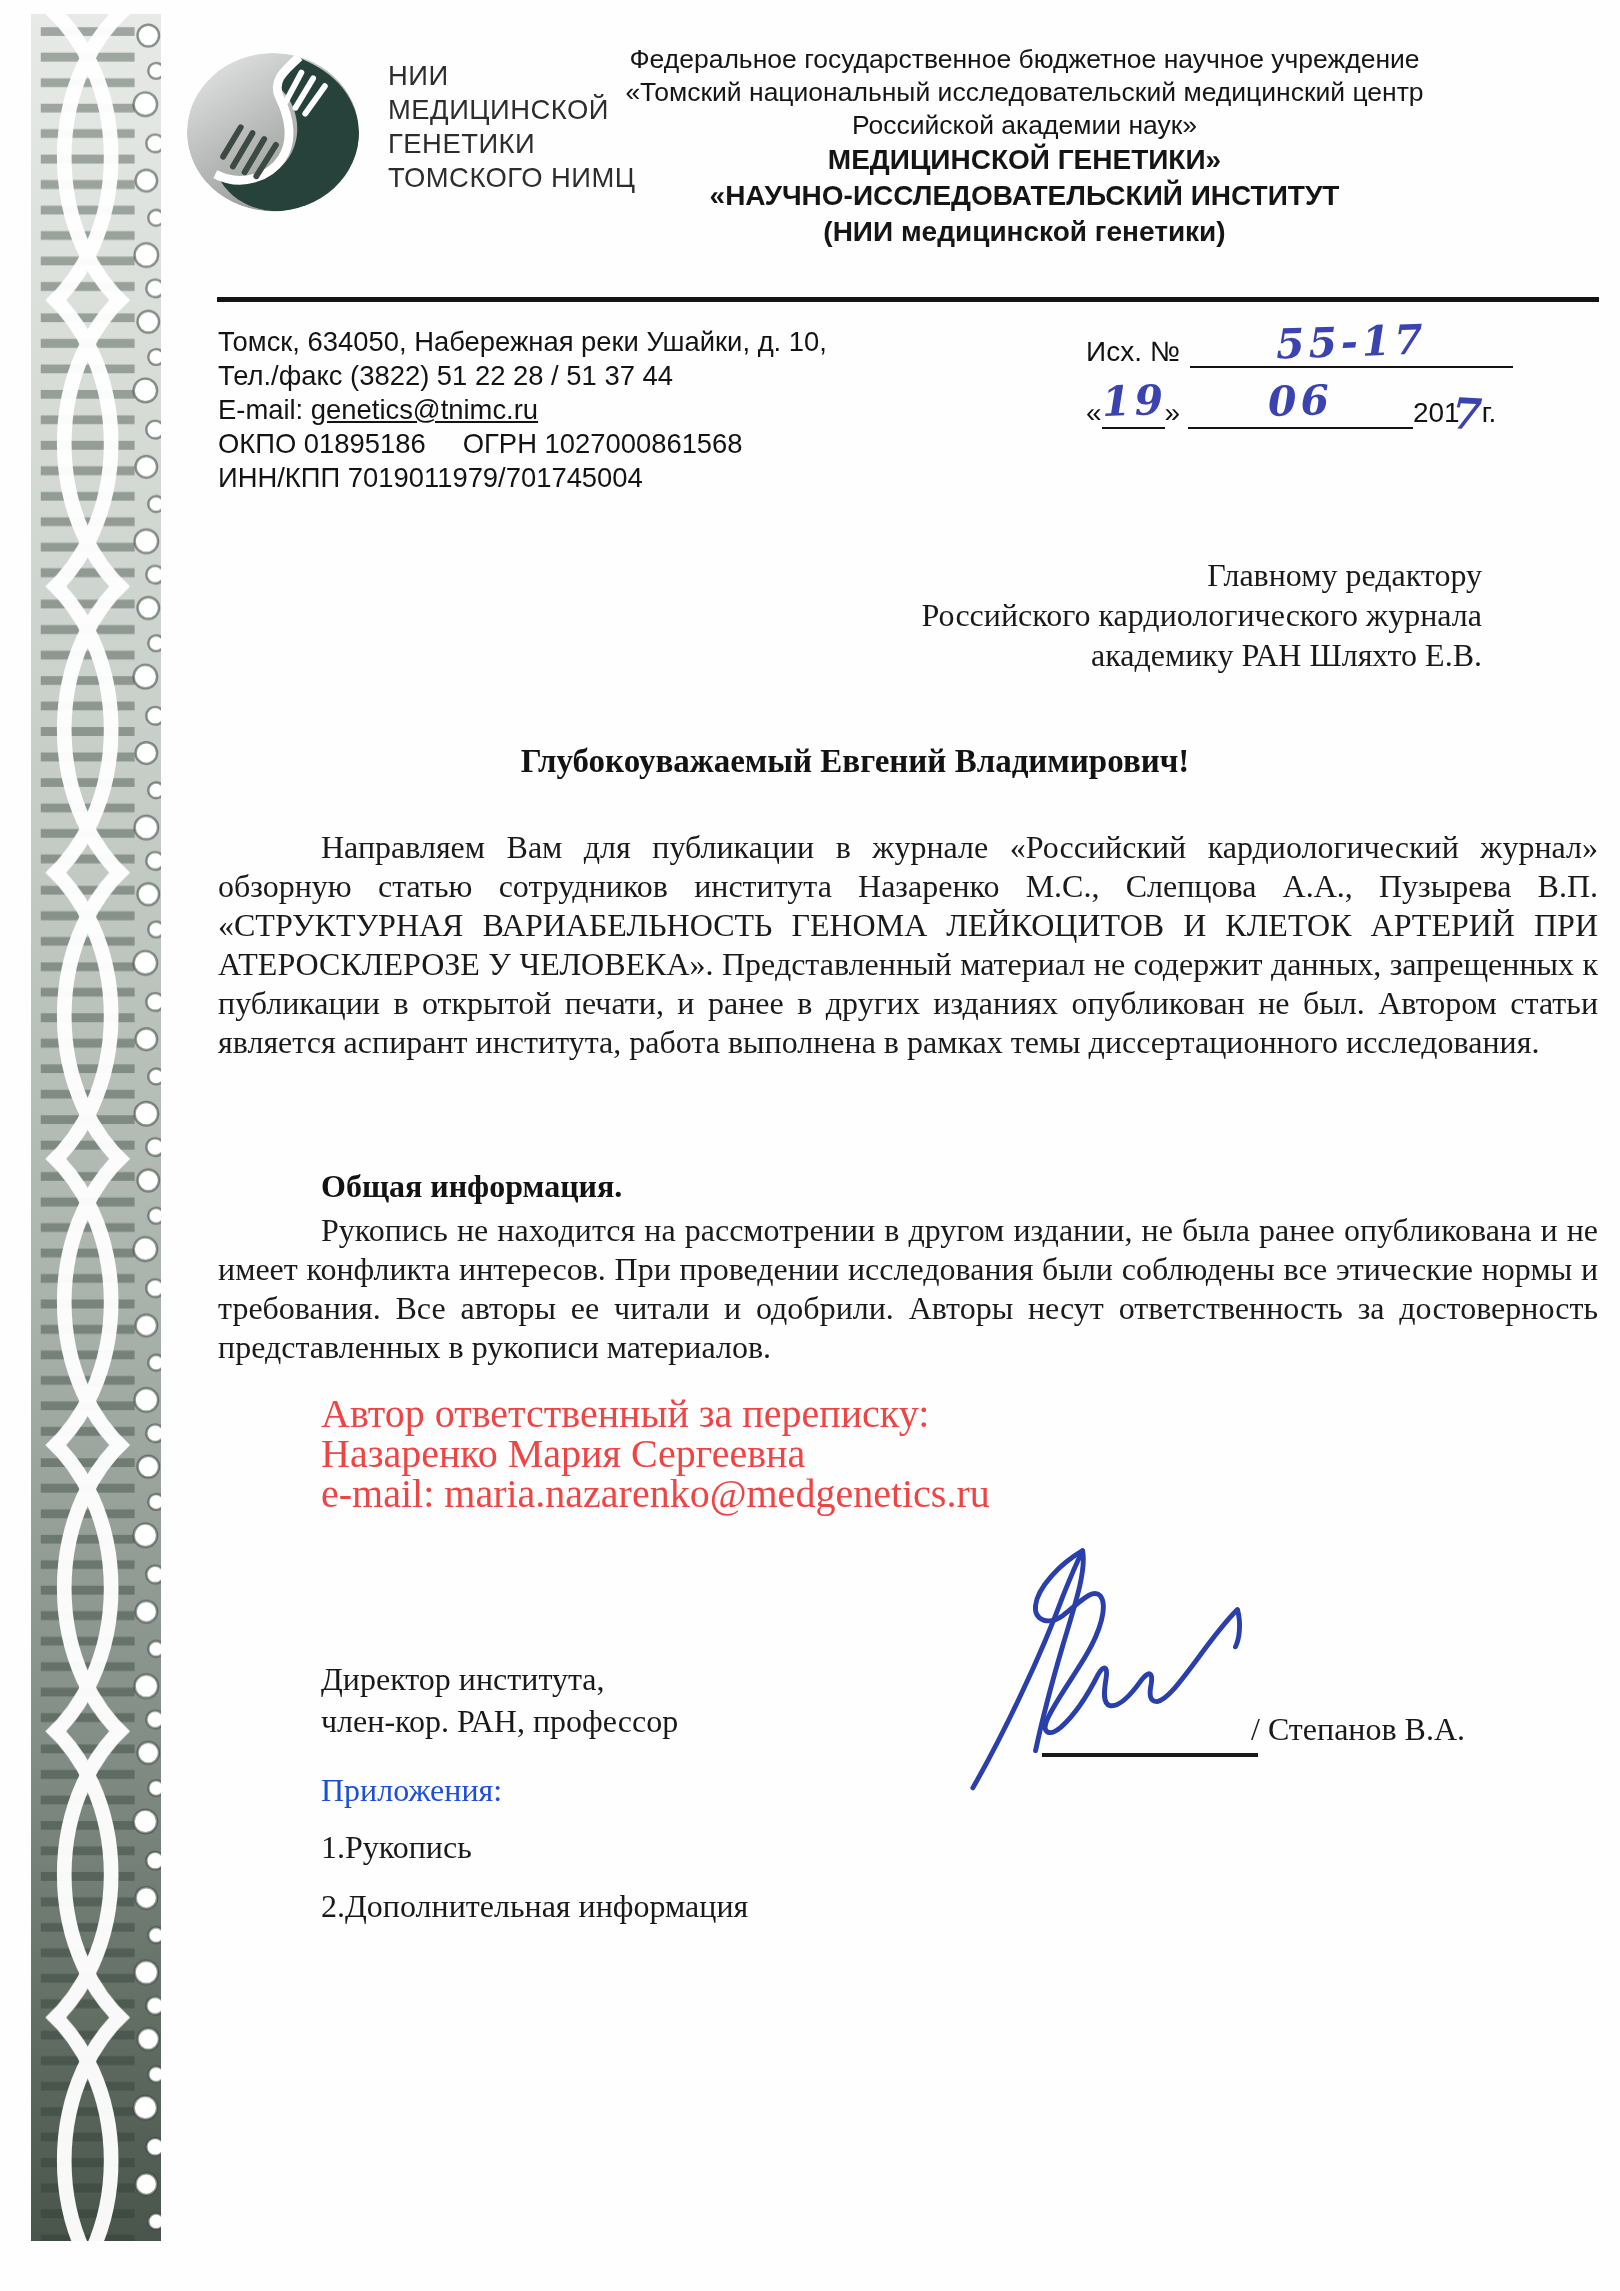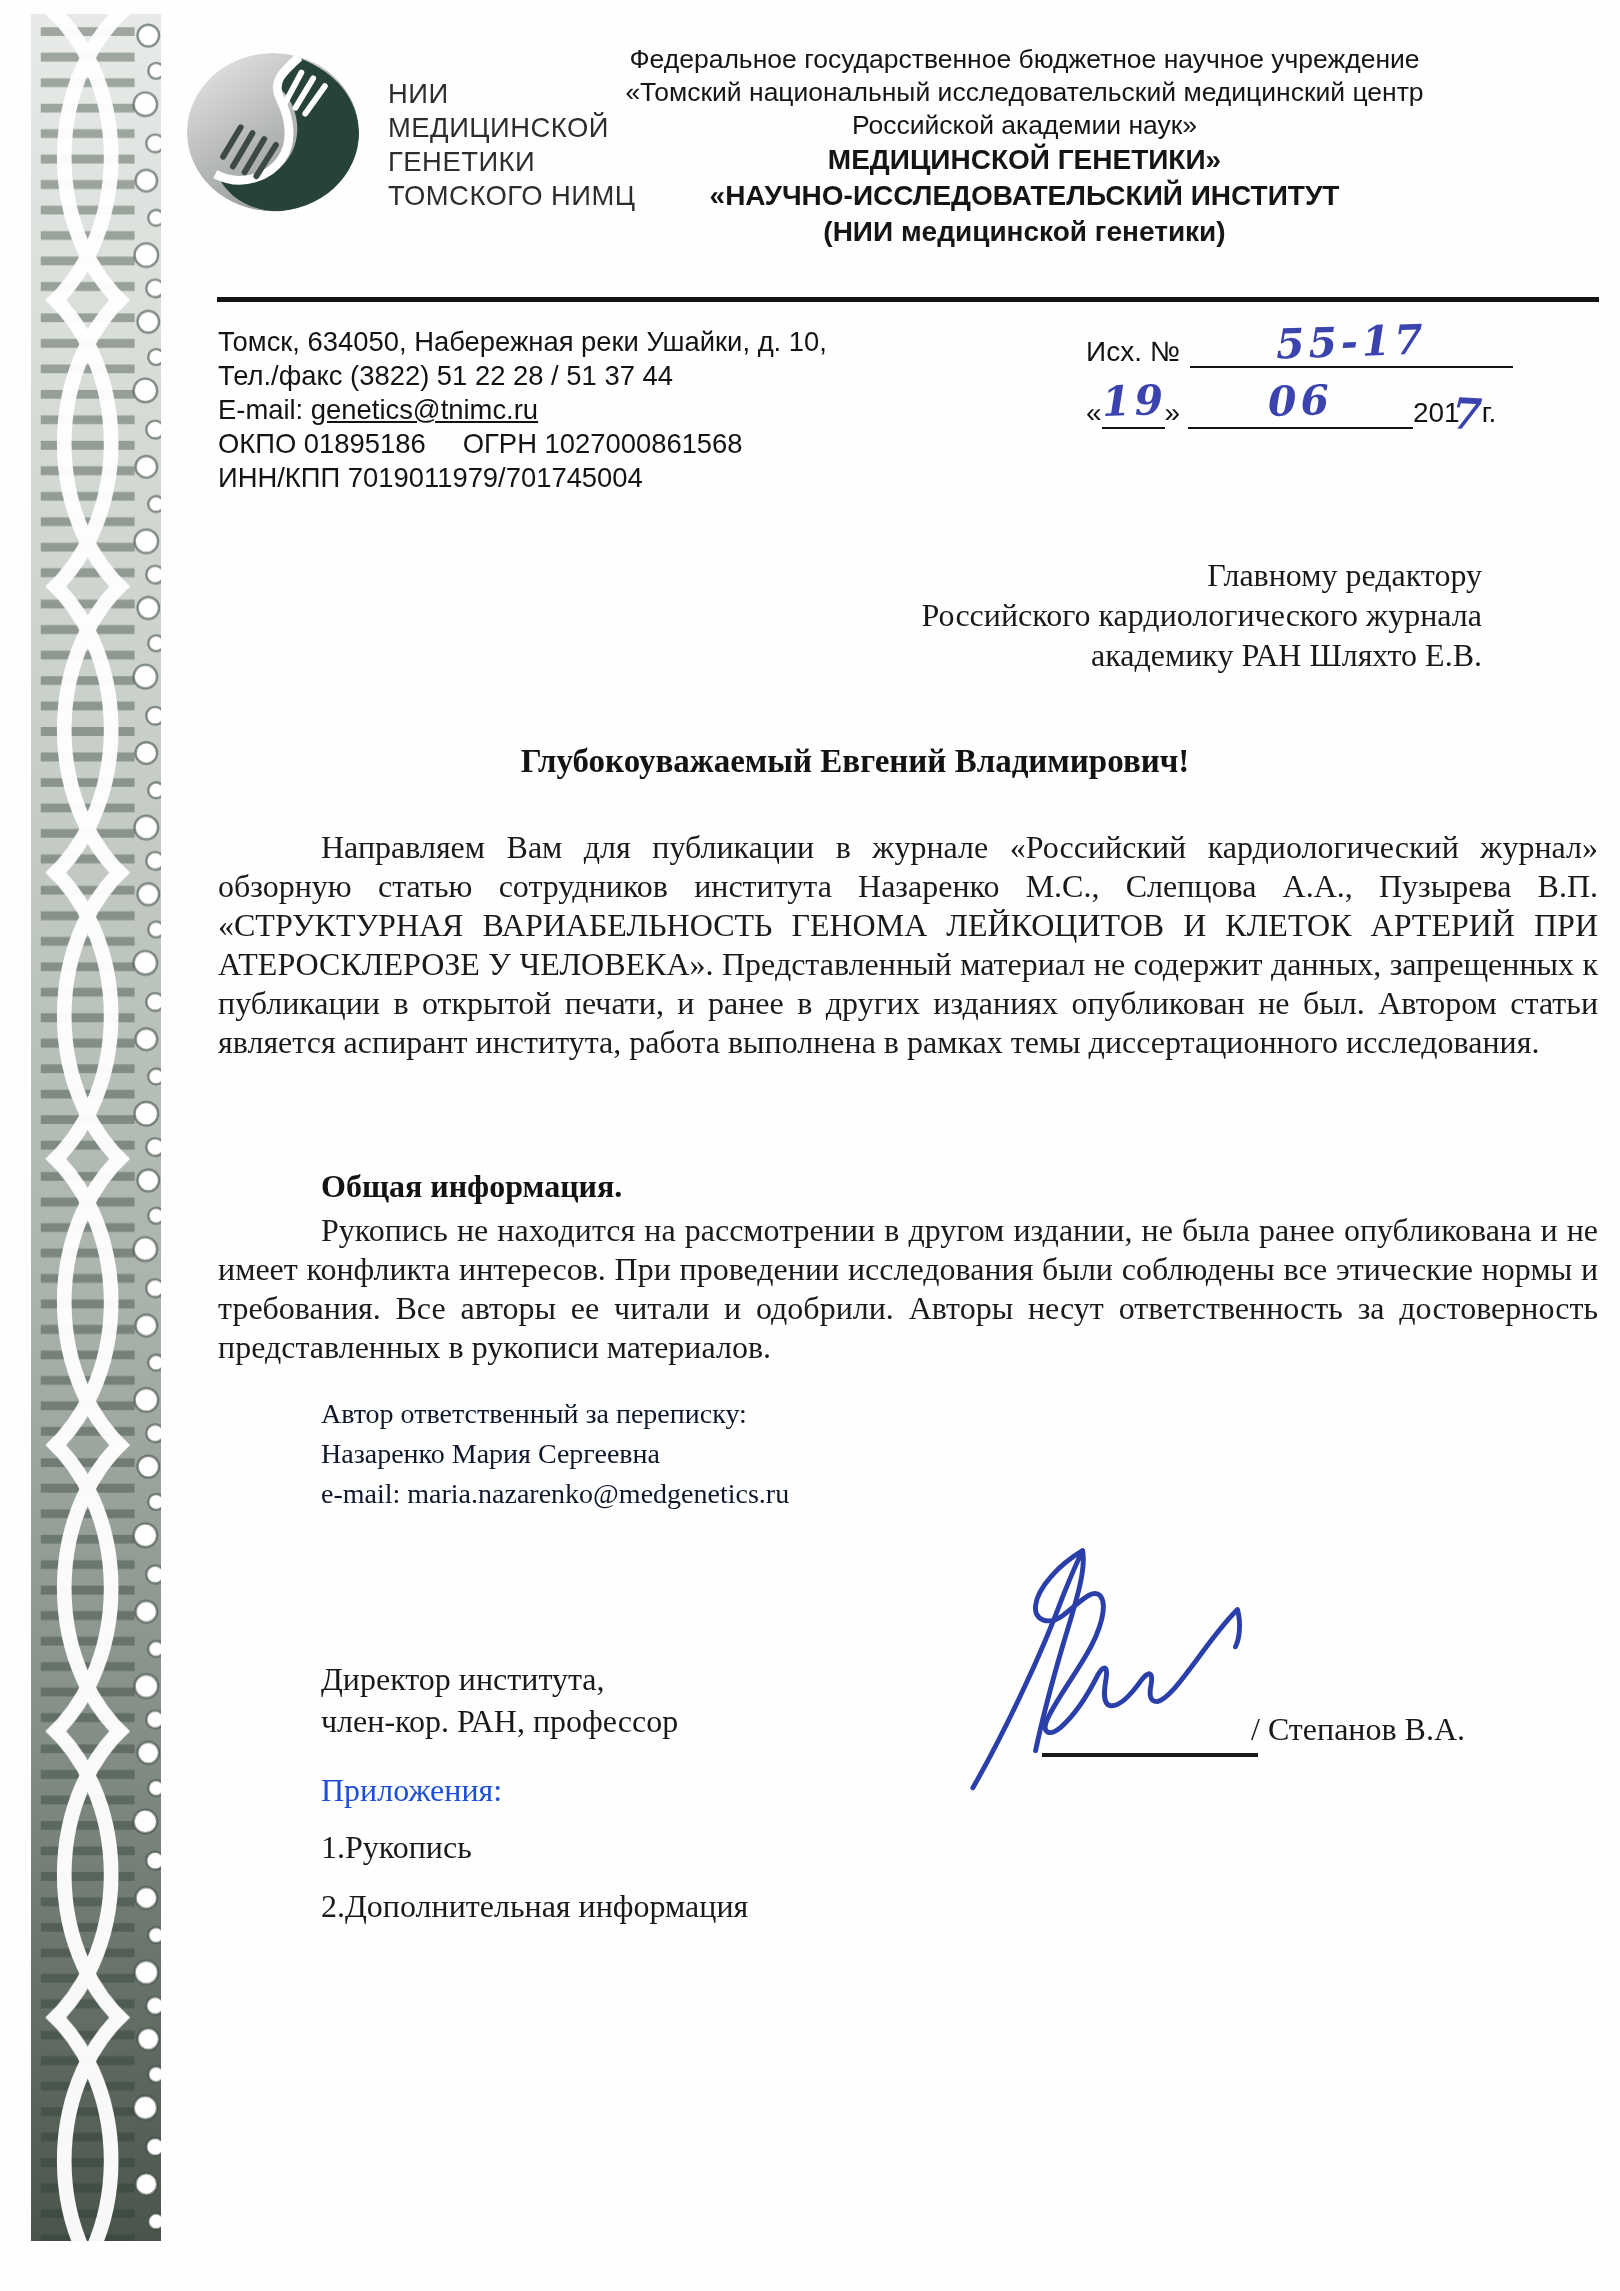--- a/index.html
+++ b/index.html
@@ -15,21 +15,21 @@
   
   .dna-strip{
     left:31px;top:13.7px;width:130px;height:2227px;
     background:linear-gradient(180deg,#e7eae7 0%,#d6dbd6 18%,#c3cac4 38%,#a9b2ab 58%,#828d85 78%,#5d685f 92%,#49544b 100%);
   }
   .dna-strip svg{display:block;width:100%;height:100%;}
 
   
   .logo-badge{left:184px;top:51px;width:178px;height:163px;}
   .logo-text{
-    left:388px;top:77px;font-size:27.4px;line-height:34px;
+    left:388px;top:59px;font-size:27.4px;line-height:34px;
     color:#2d2d2d;letter-spacing:0.5px;font-weight:500;
   }
   .org-block{
     left:446px;top:43px;width:1157px;text-align:center;
     font-size:26.5px;line-height:33px;color:#151515;
   }
   .org-block .b{font-weight:bold;font-size:28px;line-height:36px;}
   .header-rule{left:217px;top:297px;width:1382px;height:4.9px;background:#141414;}
 
   
@@ -63,21 +63,21 @@
     left:218px;top:743px;width:1274px;text-align:center;
     font-size:33px;font-weight:bold;color:#131313;
   }
   .para{
     left:218px;width:1380px;font-size:32px;line-height:39px;
     text-align:justify;text-indent:103px;color:#1a1a1a;
   }
   .p1{top:828px;}
   .section-title{left:321px;top:1168px;font-size:32px;font-weight:bold;color:#131313;}
   .p2{top:1211px;}
-  .correspondence{left:321px;top:1394px;font-size:28px;line-height:40px;color:#0f172a;}
+  .correspondence{left:321px;top:1394px;font-size:40px;line-height:40px;color:#ef4444;}
   .director{left:321px;top:1658px;font-size:32px;line-height:42px;color:#191919;}
   .attach-title{left:321px;top:1772px;font-size:32px;color:#1d4ed8;}
   .attach-item{left:321px;font-size:32px;color:#191919;}
   .attach-item .txt{display:inline-block;}
   .ai1{top:1829px;}
   .ai2{top:1888px;}
 
   
   .sig-svg{left:965px;top:1537px;width:294px;height:255px;}
   .sig-underline{left:1042px;top:1753px;width:216px;height:3.9px;background:#1a1a1a;}

